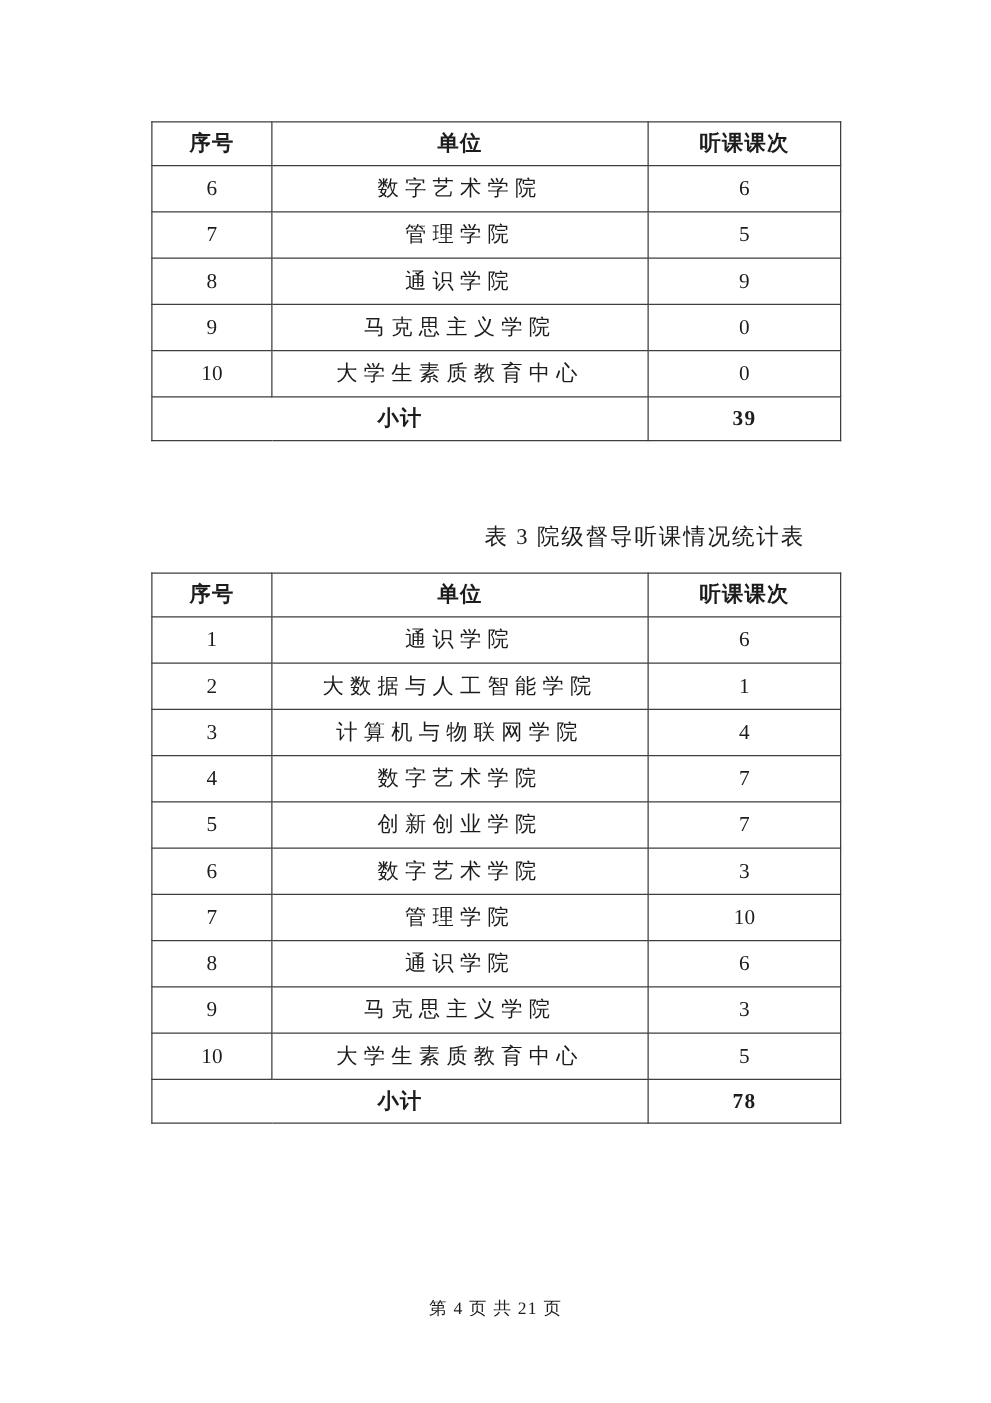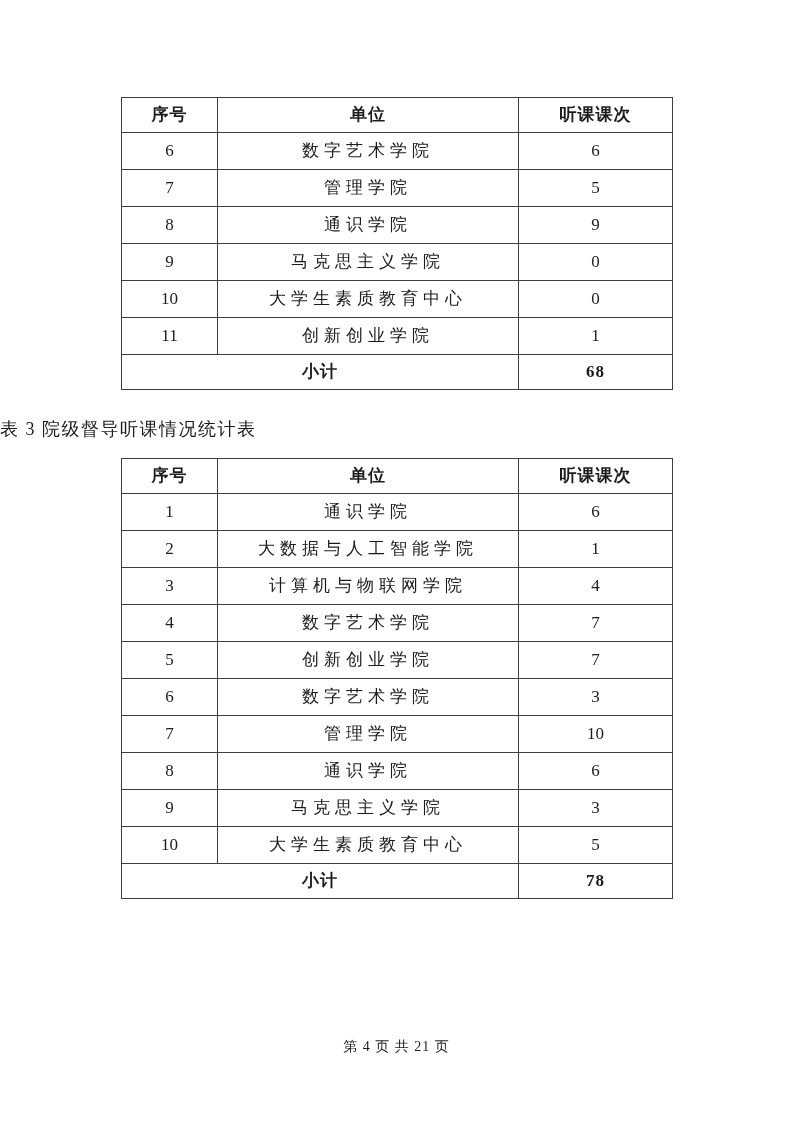--- a/index.html
+++ b/index.html
@@ -51,21 +51,21 @@
   .doc-table tr.subtotal td {
     font-weight: bold;
     height: 34px;
     letter-spacing: 1px;
   }
   .caption {
     position: absolute;
     top: 417px;
     left: 0;
     width: 644px;
-    text-align: left;
+    text-align: right;
     font-size: 18px;
     letter-spacing: 1.5px;
   }
   .page-footer {
     position: absolute;
     top: 1038px;
     left: 0;
     width: 793px;
     text-align: center;
     font-size: 14px;
@@ -107,28 +107,23 @@
       <tr>
         <td>9</td>
         <td class="unit">马克思主义学院</td>
         <td>0</td>
       </tr>
       <tr>
         <td>10</td>
         <td class="unit">大学生素质教育中心</td>
         <td>0</td>
       </tr>
-      <tr>
-        <td>11</td>
-        <td class="unit">创新创业学院</td>
-        <td>1</td>
-      </tr>
       <tr class="subtotal">
         <td colspan="2">小计</td>
-        <td>68</td>
+        <td>39</td>
       </tr>
     </tbody>
   </table>
 
   <div class="caption">表 3 院级督导听课情况统计表</div>
 
   <table class="doc-table" id="table-three">
     <colgroup>
       <col style="width:96px">
       <col style="width:301px">

